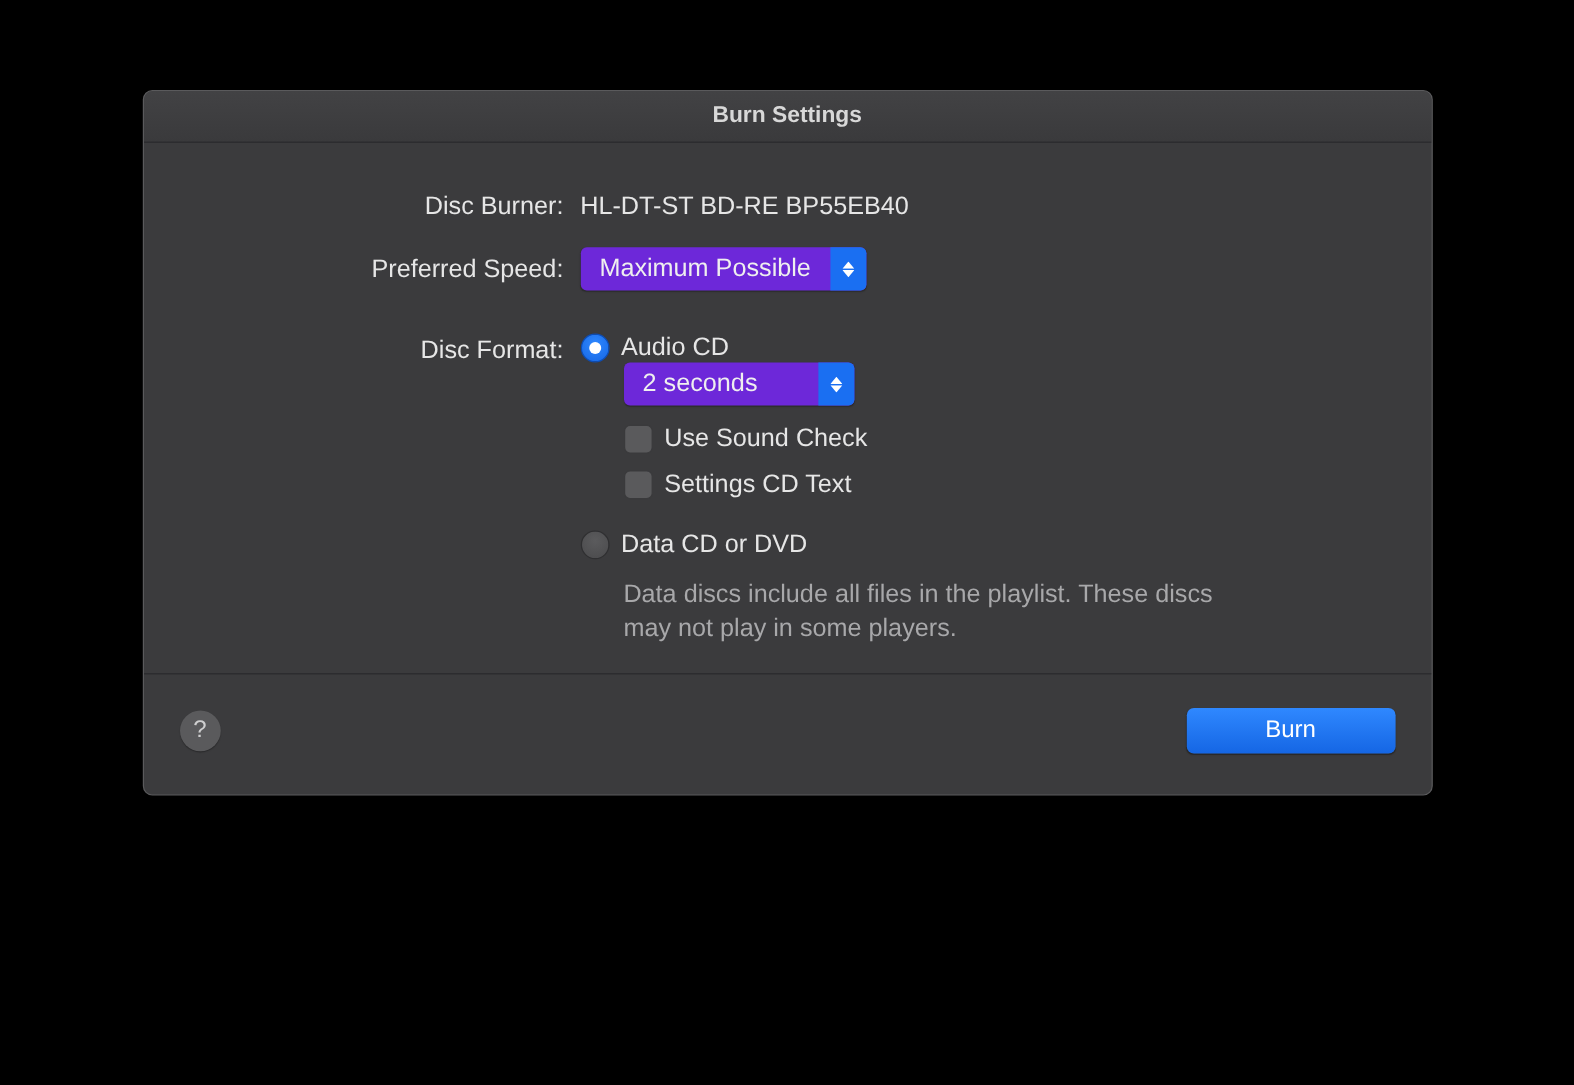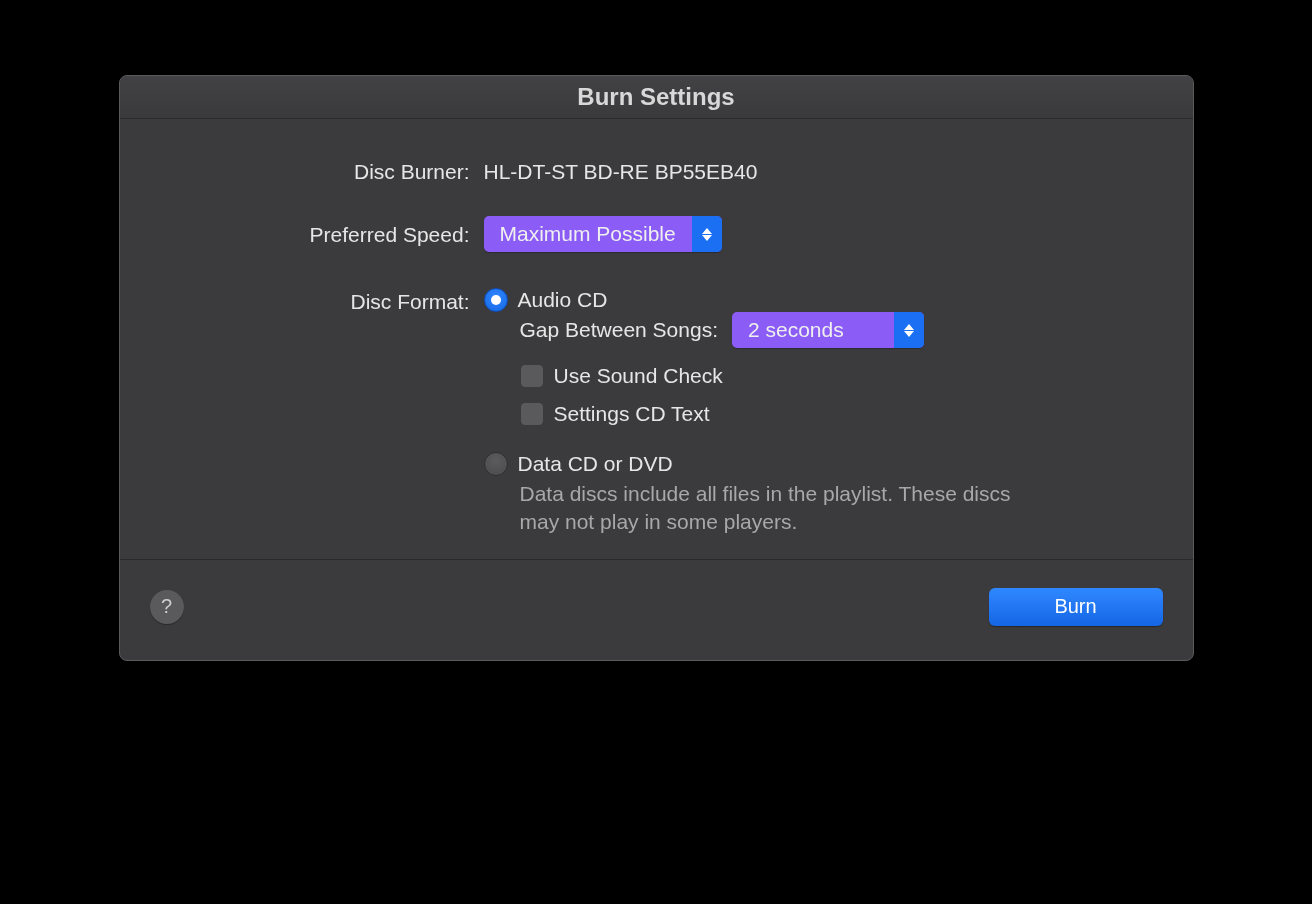--- a/index.html
+++ b/index.html
@@ -26,56 +26,56 @@
     background: #3b3b3d;
     border: 1px solid #5a5a5c;
     border-radius: 8px;
     box-shadow: 0 25px 60px rgba(0,0,0,0.7);
     overflow: hidden;
   }
   .titlebar {
     height: 42px;
     line-height: 42px;
     text-align: center;
-    font-size: 24px;
+    font-size: 19px;
     font-weight: 600;
     color: #d8d8d8;
     background: linear-gradient(#424244, #3a3a3c);
     border-bottom: 1px solid #2a2a2c;
   }
   .content {
     padding: 38px 50px 12px 50px;
   }
   .row {
     display: flex;
     align-items: flex-start;
     margin-bottom: 36px;
   }
-  .row.tight { margin-bottom: 32px; }
+  .row.tight { margin-bottom: 22px; }
   .label-col {
     width: 300px;
     text-align: right;
     padding-right: 14px;
     padding-top: 3px;
     color: #e6e6e6;
     flex-shrink: 0;
   }
   .field-col {
     flex: 1;
   }
   .value-text {
     color: #e6e6e6;
     padding-top: 3px;
     display: inline-block;
   }
   
   .popup {
     display: inline-flex;
     align-items: center;
-    background: #8b5cf6;
+    background: #6d28d9;
     border-radius: 5px;
     height: 36px;
     box-shadow: 0 1px 1px rgba(0,0,0,0.25);
     cursor: default;
     user-select: none;
   }
   .popup .popup-label {
     padding: 0 16px;
     color: #efefef;
   }
@@ -231,21 +231,20 @@
       <div class="row" style="margin-bottom:10px;">
         <div class="label-col" style="padding-top:2px;">Disc Format:</div>
         <div class="field-col">
 
           <div class="radio-line">
             <span class="radio checked"></span>
             <span>Audio CD</span>
           </div>
 
           <div class="sub-indent">
-            <span class="sub-label">Gap Between Songs:</span>
             <div class="popup">
               <span class="popup-label" style="min-width:130px;">2 seconds</span>
               <span class="popup-arrows">
                 <svg width="10" height="6" viewBox="0 0 10 6">
                     <path d="M5 0 L10 6 L0 6 Z" fill="#fff"></path>
                   </svg>
                 <svg width="10" height="6" viewBox="0 0 10 6">
                     <path d="M5 6 L0 0 L10 0 Z" fill="#fff"></path>
                   </svg>
               </span>
@@ -256,21 +255,21 @@
             <span class="checkbox"></span>
             <span>Use Sound Check</span>
           </div>
 
           <div class="check-line" style="margin-bottom:26px;">
             <span class="checkbox"></span>
             <span>Settings CD Text</span>
           </div>
 
 
-          <div class="radio-line" style="margin-bottom:4px;align-items:center;">
+          <div class="radio-line" style="margin-bottom:16px;align-items:center;">
             <span class="radio unchecked"></span>
             <span>Data CD or DVD</span>
           </div>
           <div class="data-desc">Data discs include all files in the playlist. These discs may not play in some players.</div>
 
         </div>
       </div>
 
     </div>
 

